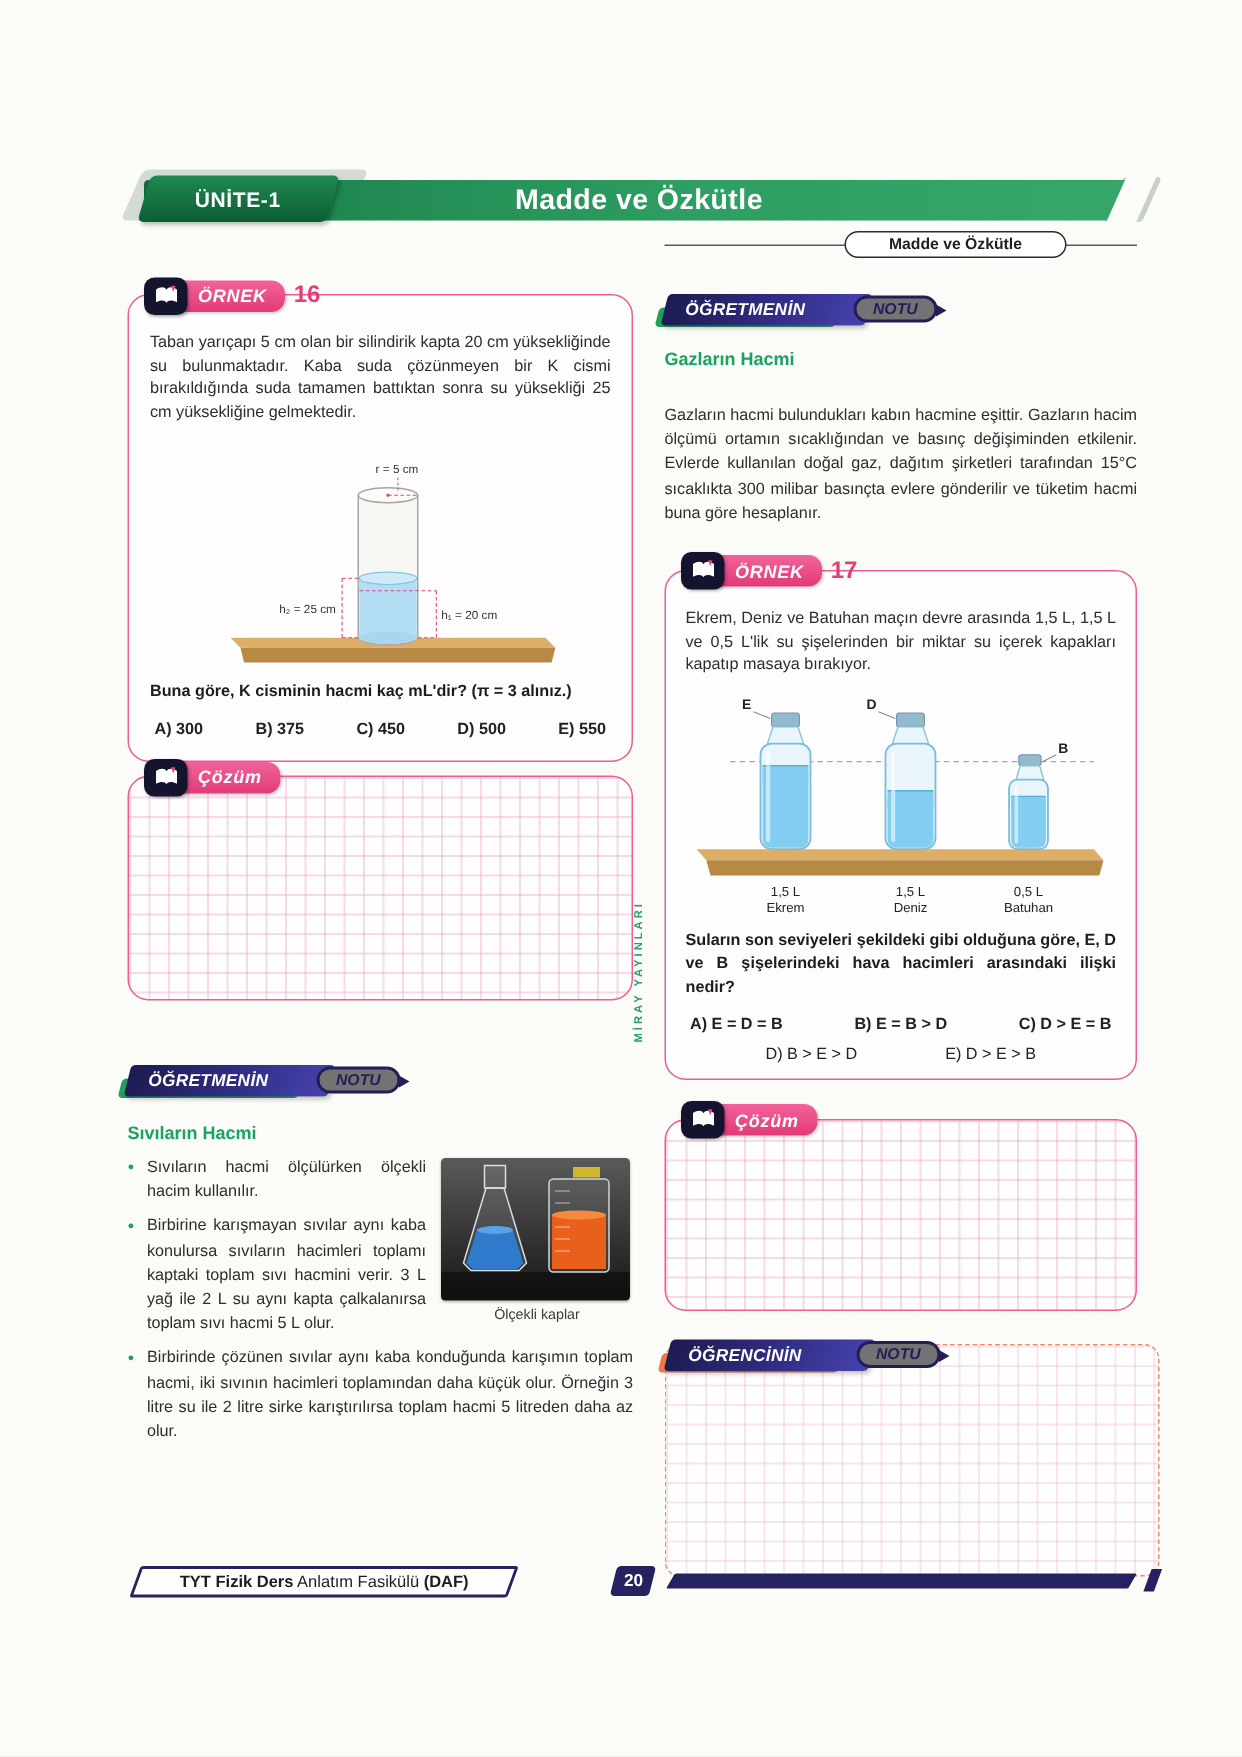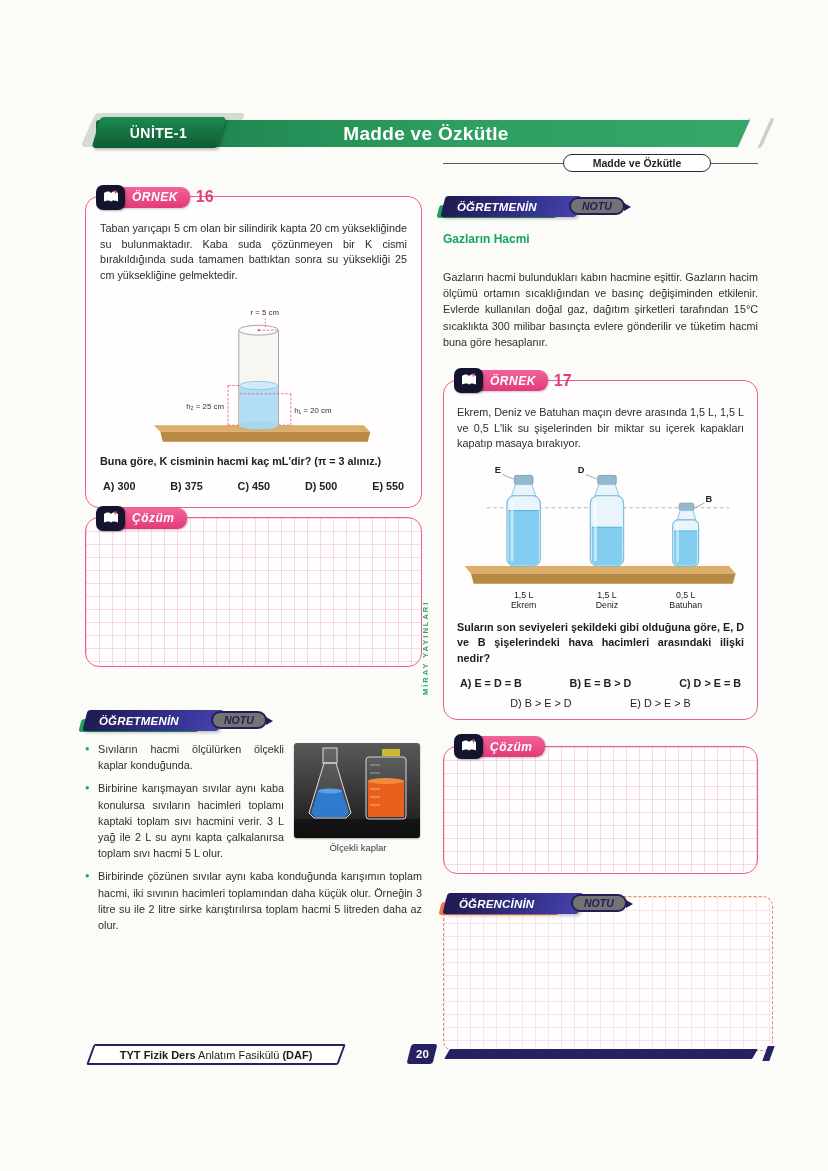--- a/index.html
+++ b/index.html
@@ -227,20 +227,21 @@
   </div>
 
   <div class="note-left">
     <div class="note-banner">
       <div class="nb-accent teal"></div>
       <div class="nb-main">
         <span>ÖĞRETMENİN</span>
       </div>
       <div class="nb-pill">NOTU</div>
     </div>
+    <div class="section-heading">Sıvıların Hacmi</div>
     <div class="note-content">
       <figure class="glass-figure">
         <div class="glass-photo">
           <svg width="126" height="95" viewBox="0 0 126 95">
             <rect x="0" y="76" width="126" height="19" fill="#0d0d0d" opacity="0.65"></rect>
             <g>
               <polygon points="30,20 42,20 57,70 52,75 20,75 15,70" fill="rgba(255,255,255,0.10)" stroke="#d8dee2" stroke-width="1"></polygon>
               <rect x="29" y="5" width="14" height="15" fill="rgba(255,255,255,0.10)" stroke="#d8dee2" stroke-width="1"></rect>
               <polygon points="24,48 48,48 55,70 51,74 21,74 17,70" fill="#2e7fd9" opacity="0.92"></polygon>
               <ellipse cx="36" cy="48" rx="12" ry="2.6" fill="#5ca2e8"></ellipse>
@@ -256,21 +257,21 @@
                 <line x1="76" y1="46" x2="86" y2="46"></line>
                   <line x1="76" y1="54" x2="86" y2="54"></line>
                 <line x1="76" y1="62" x2="86" y2="62"></line>
               </g>
             </g>
           </svg>
         </div>
         <figcaption class="glass-caption">Ölçekli kaplar</figcaption>
       </figure>
       <ul class="note-list">
-        <li>Sıvıların hacmi ölçülürken ölçekli kaplar konduğunda.</li>
+        <li>Sıvıların hacmi ölçülürken ölçekli hacim kullanılır.</li>
         <li>Birbirine karışmayan sıvılar aynı kaba konulursa sıvıların hacimleri toplamı kaptaki toplam sıvı hacmini verir. 3 L yağ ile 2 L su aynı kapta çalkalanırsa toplam sıvı hacmi 5 L olur.</li>
         <li>Birbirinde çözünen sıvılar aynı kaba konduğunda karışımın toplam hacmi, iki sıvının hacimleri toplamından daha küçük olur. Örneğin 3 litre su ile 2 litre sirke karıştırılırsa toplam hacmi 5 litreden daha az olur.</li>
       </ul>
     </div>
   </div>
 
   <div class="col-right">
     <div class="note-banner">
       <div class="nb-accent teal"></div>
       <div class="nb-main">

